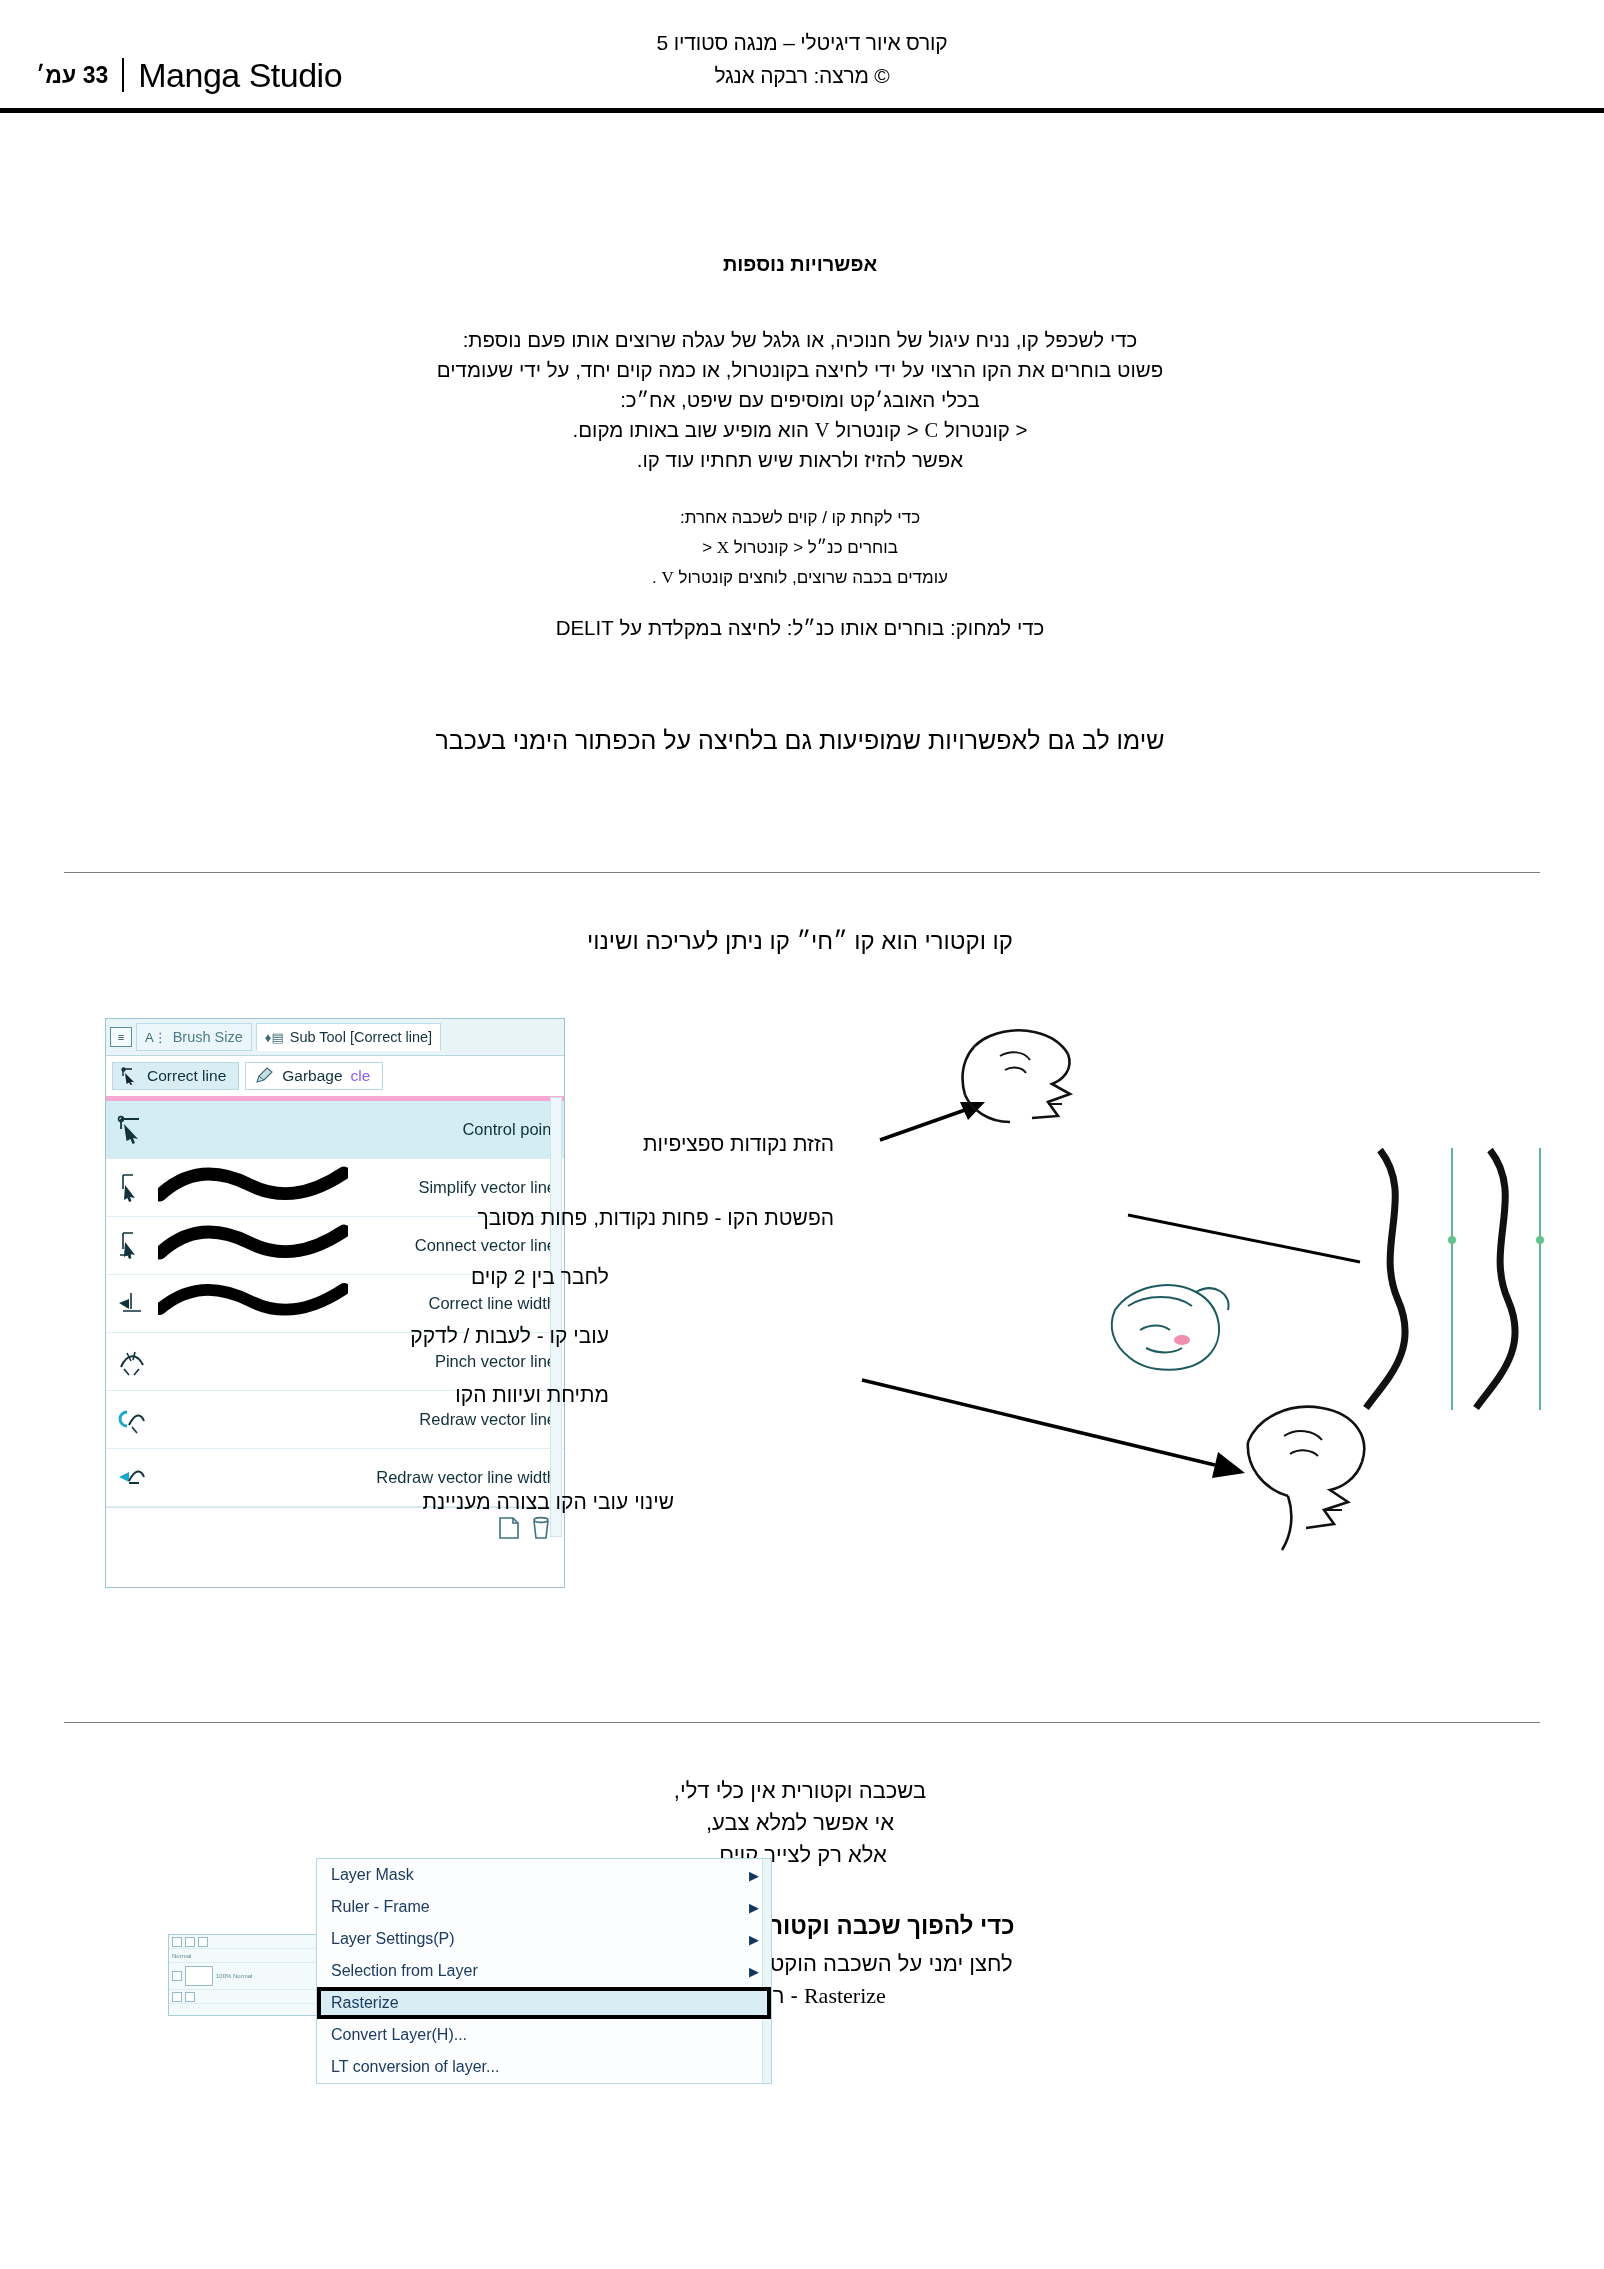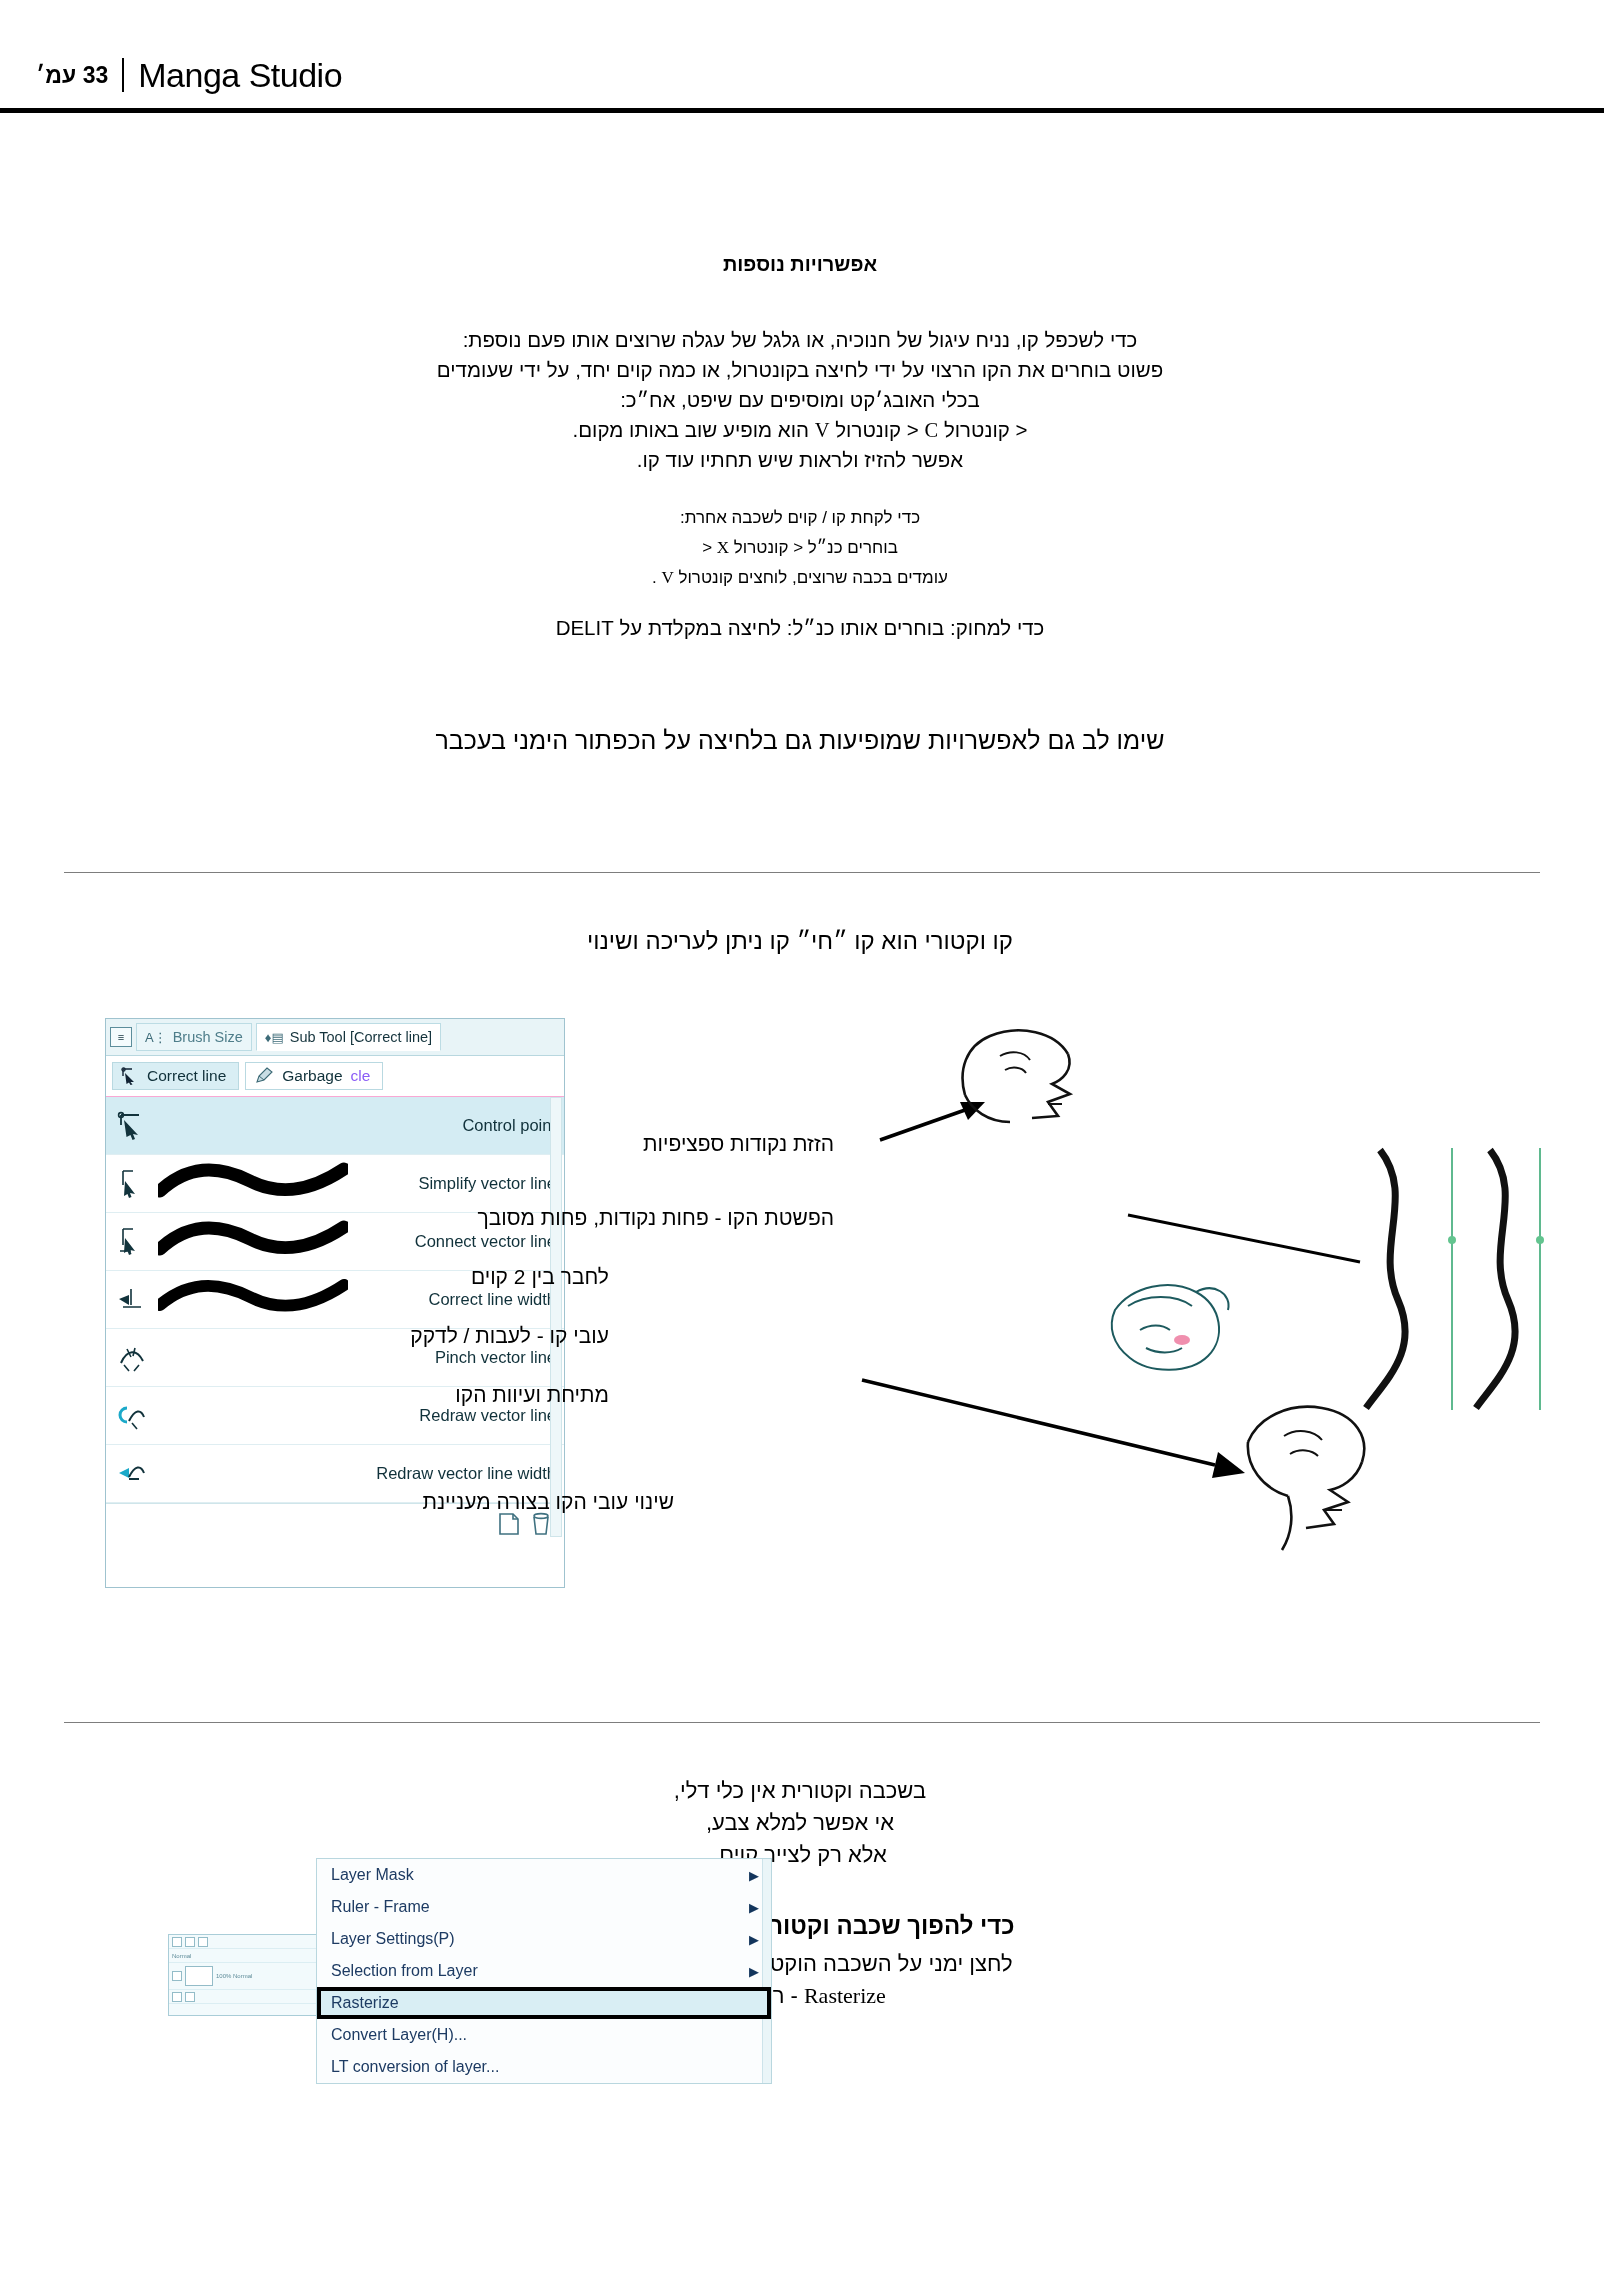--- a/index.html
+++ b/index.html
@@ -184,21 +184,21 @@
     font-size: 13px;
     line-height: 13px;
     color: #3d6b78;
   }
 
   .subtool-toolrow {
     display: flex;
     gap: 6px;
     padding: 6px 6px 6px 6px;
     background: #ffffff;
-    border-bottom: 1px solid #f9a8d4;
+    border-bottom: 5px solid #f9a8d4;
   }
   .tool-button {
     display: flex;
     align-items: center;
     gap: 8px;
     padding: 4px 12px 4px 8px;
     font-size: 15.5px;
     border: 1px solid #b9d9e1;
     background: #d9eef4;
     color: #10313a;
@@ -394,20 +394,24 @@
     width: 26px; height: 18px;
     border: 1px solid #93bcc8;
     background: #fff;
     flex: 0 0 26px;
   }
 </style>
 </head>
 <body>
 
 <div class="page-header">
+  <div class="header-center">
+    <div>קורס איור דיגיטלי – מנגה סטודיו 5</div>
+    <div>© מרצה: רבקה אנגל</div>
+  </div>
   <div class="header-left">
     <span class="header-page"><b>33</b>&nbsp;<span>עמ׳</span></span>
     <span class="header-divider"></span>
     <span class="header-brand">Manga Studio</span>
   </div>
   <div class="header-rule"></div>
 </div>
 
 <div class="rtl-block section-title">אפשרויות נוספות</div>
 

